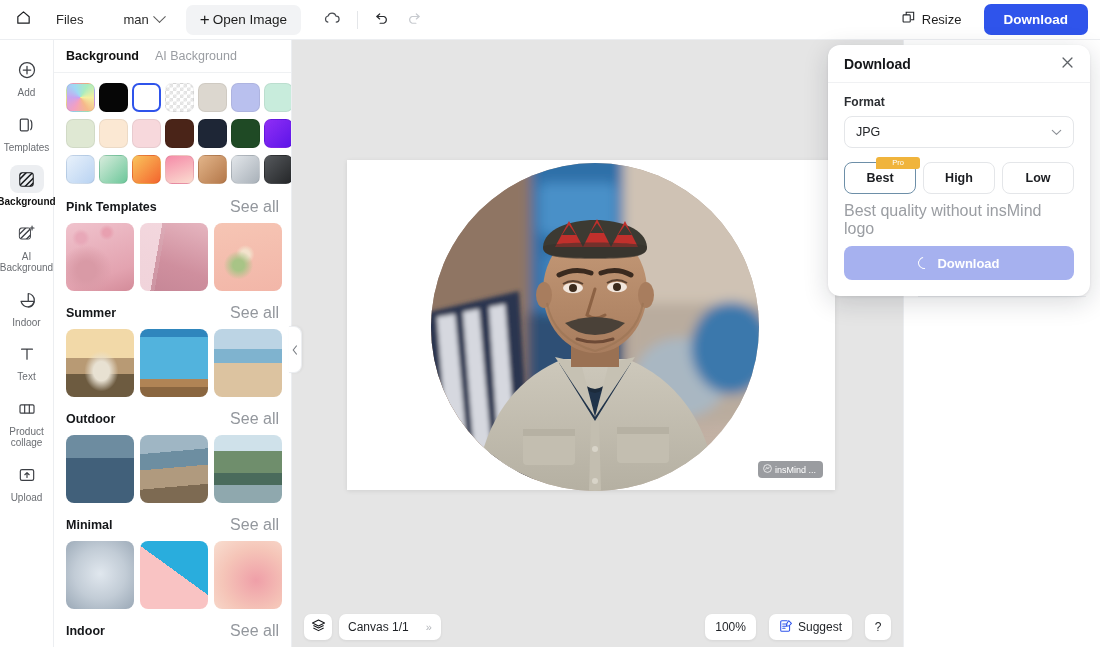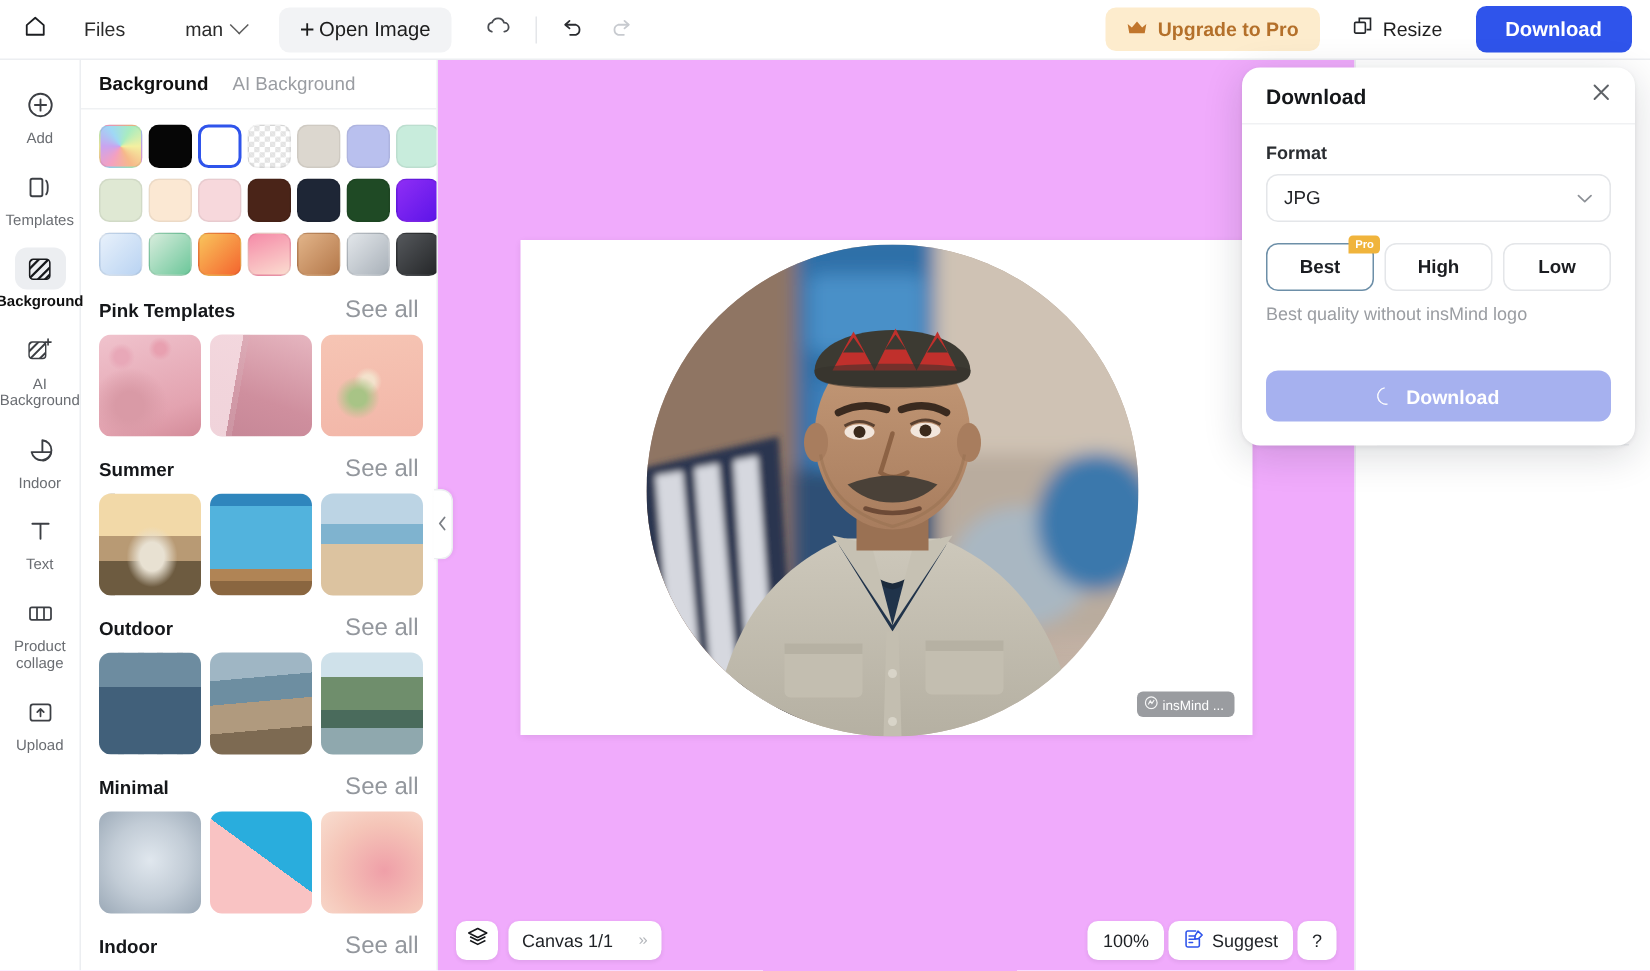--- a/index.html
+++ b/index.html
@@ -117,21 +117,21 @@
     position:absolute; left:289px; top:326px; width:13px; height:47px;
     background:#fff; border:1px solid #eceef1; border-left:none;
     border-radius:0 8px 8px 0; z-index:19;
     display:flex; align-items:center; justify-content:center; cursor:pointer;
     box-shadow:1px 0 3px rgba(0,0,0,.05);
   }
 
   
   .stage {
     position:absolute; left:292px; top:40px; right:0; bottom:0;
-    background:#f0abfc; z-index:5; overflow:hidden;
+    background:#e5e5e5; z-index:5; overflow:hidden;
   }
   .canvas-sheet {
     position:absolute; left:55px; top:120px; width:488px; height:330px;
     background:#fff; box-shadow:0 1px 5px rgba(0,0,0,.09);
   }
   .photo-circle {
     position:absolute; left:84px; top:3px; width:328px; height:328px;
     border-radius:50%; overflow:hidden;
   }
   .wm {
@@ -180,24 +180,24 @@
   }
   .qrow { display:grid; grid-template-columns:repeat(3,1fr); gap:7px; margin-bottom:8px; }
   .qbtn {
     position:relative; height:32px; border:1px solid #e4e6e9; border-radius:8px;
     display:flex; align-items:center; justify-content:center;
     font-size:12.5px; font-weight:700; color:#1b1d21; cursor:pointer; background:#fff;
   }
   .qbtn.sel { border:1px solid #6d8fa8; }
   .pro-badge {
     position:absolute; top:-6px; right:-5px; background:#f0b43c; color:#fff;
-    font-size:7.5px; font-weight:700; padding:1px 4px; border-radius:3px 3px 3px 0;
+    font-size:7.5px; font-weight:400; padding:1px 16px; border-radius:3px 3px 3px 0;
     line-height:1.35;
   }
-  .qhint { font-size:12px; color:#9a9da2; margin-bottom:31px; }
+  .qhint { font-size:16px; color:#9a9da2; margin-bottom:8px; }
   .dl-btn {
     height:34px; border-radius:8px; background:#a6b1ef; color:#fff;
     display:flex; align-items:center; justify-content:center; gap:7px;
     font-size:13px; font-weight:600; cursor:pointer; border:none; width:100%;
   }
   .spinner {
     width:12px; height:12px; border:1.8px solid rgba(255,255,255,.95);
     border-right-color:transparent; border-top-color:transparent; border-radius:50%;
     transform: rotate(35deg);
   }
@@ -210,21 +210,21 @@
   .bb-layers {
     width:28px; height:26px; background:#fff; border-radius:7px;
     display:flex; align-items:center; justify-content:center; cursor:pointer;
     box-shadow:0 1px 3px rgba(0,0,0,.07);
   }
   .bb-canvas {
     margin-left:7px; height:26px; padding:0 9px; background:#fff; border-radius:7px;
     display:flex; align-items:center; gap:17px; font-size:12px; color:#1e2125;
     cursor:pointer; box-shadow:0 1px 3px rgba(0,0,0,.07);
   }
-  .bb-right { margin-left:auto; display:flex; align-items:center; gap:3px; }
+  .bb-right { margin-left:auto; display:flex; align-items:center; gap:13px; }
   .bb-pill {
     height:26px; padding:0 10px; background:#fff; border-radius:7px;
     display:flex; align-items:center; gap:5px; font-size:12px; color:#1e2125;
     cursor:pointer; box-shadow:0 1px 3px rgba(0,0,0,.07);
   }
   .bb-help { width:26px; padding:0; justify-content:center; }
   .dchev { color:#b3b6bb; font-size:11px; }
 </style>
 </head>
 <body>
@@ -267,28 +267,20 @@
     <div class="tb-redo">
       <span>
         <svg width="17" height="15" viewBox="0 0 24 20" fill="none" stroke="#c7cacf" stroke-width="1.7" stroke-linecap="round" stroke-linejoin="round">
           <path d="M16 5 L20 8.6 L16 12"></path>
           <path d="M19.6 8.6 H10 a5 5 0 0 0 0 9.5 h5.4"></path>
         </svg>
       </span>
     </div>
 
     <div class="tb-right">
-      <div class="btn-upgrade">
-        <span>
-          <svg width="14" height="11" viewBox="0 0 18 13" fill="#c1762c">
-            <path d="M1 3.2 L4.6 6.2 L9 1.2 L13.4 6.2 L17 3.2 L15.6 11.2 H2.4 Z"></path>
-          </svg>
-        </span>
-        <span>Upgrade to Pro</span>
-      </div>
       <div class="btn-resize">
         <span>
           <svg width="14" height="14" viewBox="0 0 18 18" fill="none" stroke="#23262a" stroke-width="1.4">
             <rect x="1.4" y="5" width="9.2" height="9.2" rx="1"></rect>
             <path d="M5.4 5 V1.6 H15 V11.2 h-3.4"></path>
           </svg>
         </span>
         <span>Resize</span>
       </div>
       <button class="btn-download">Download</button>

